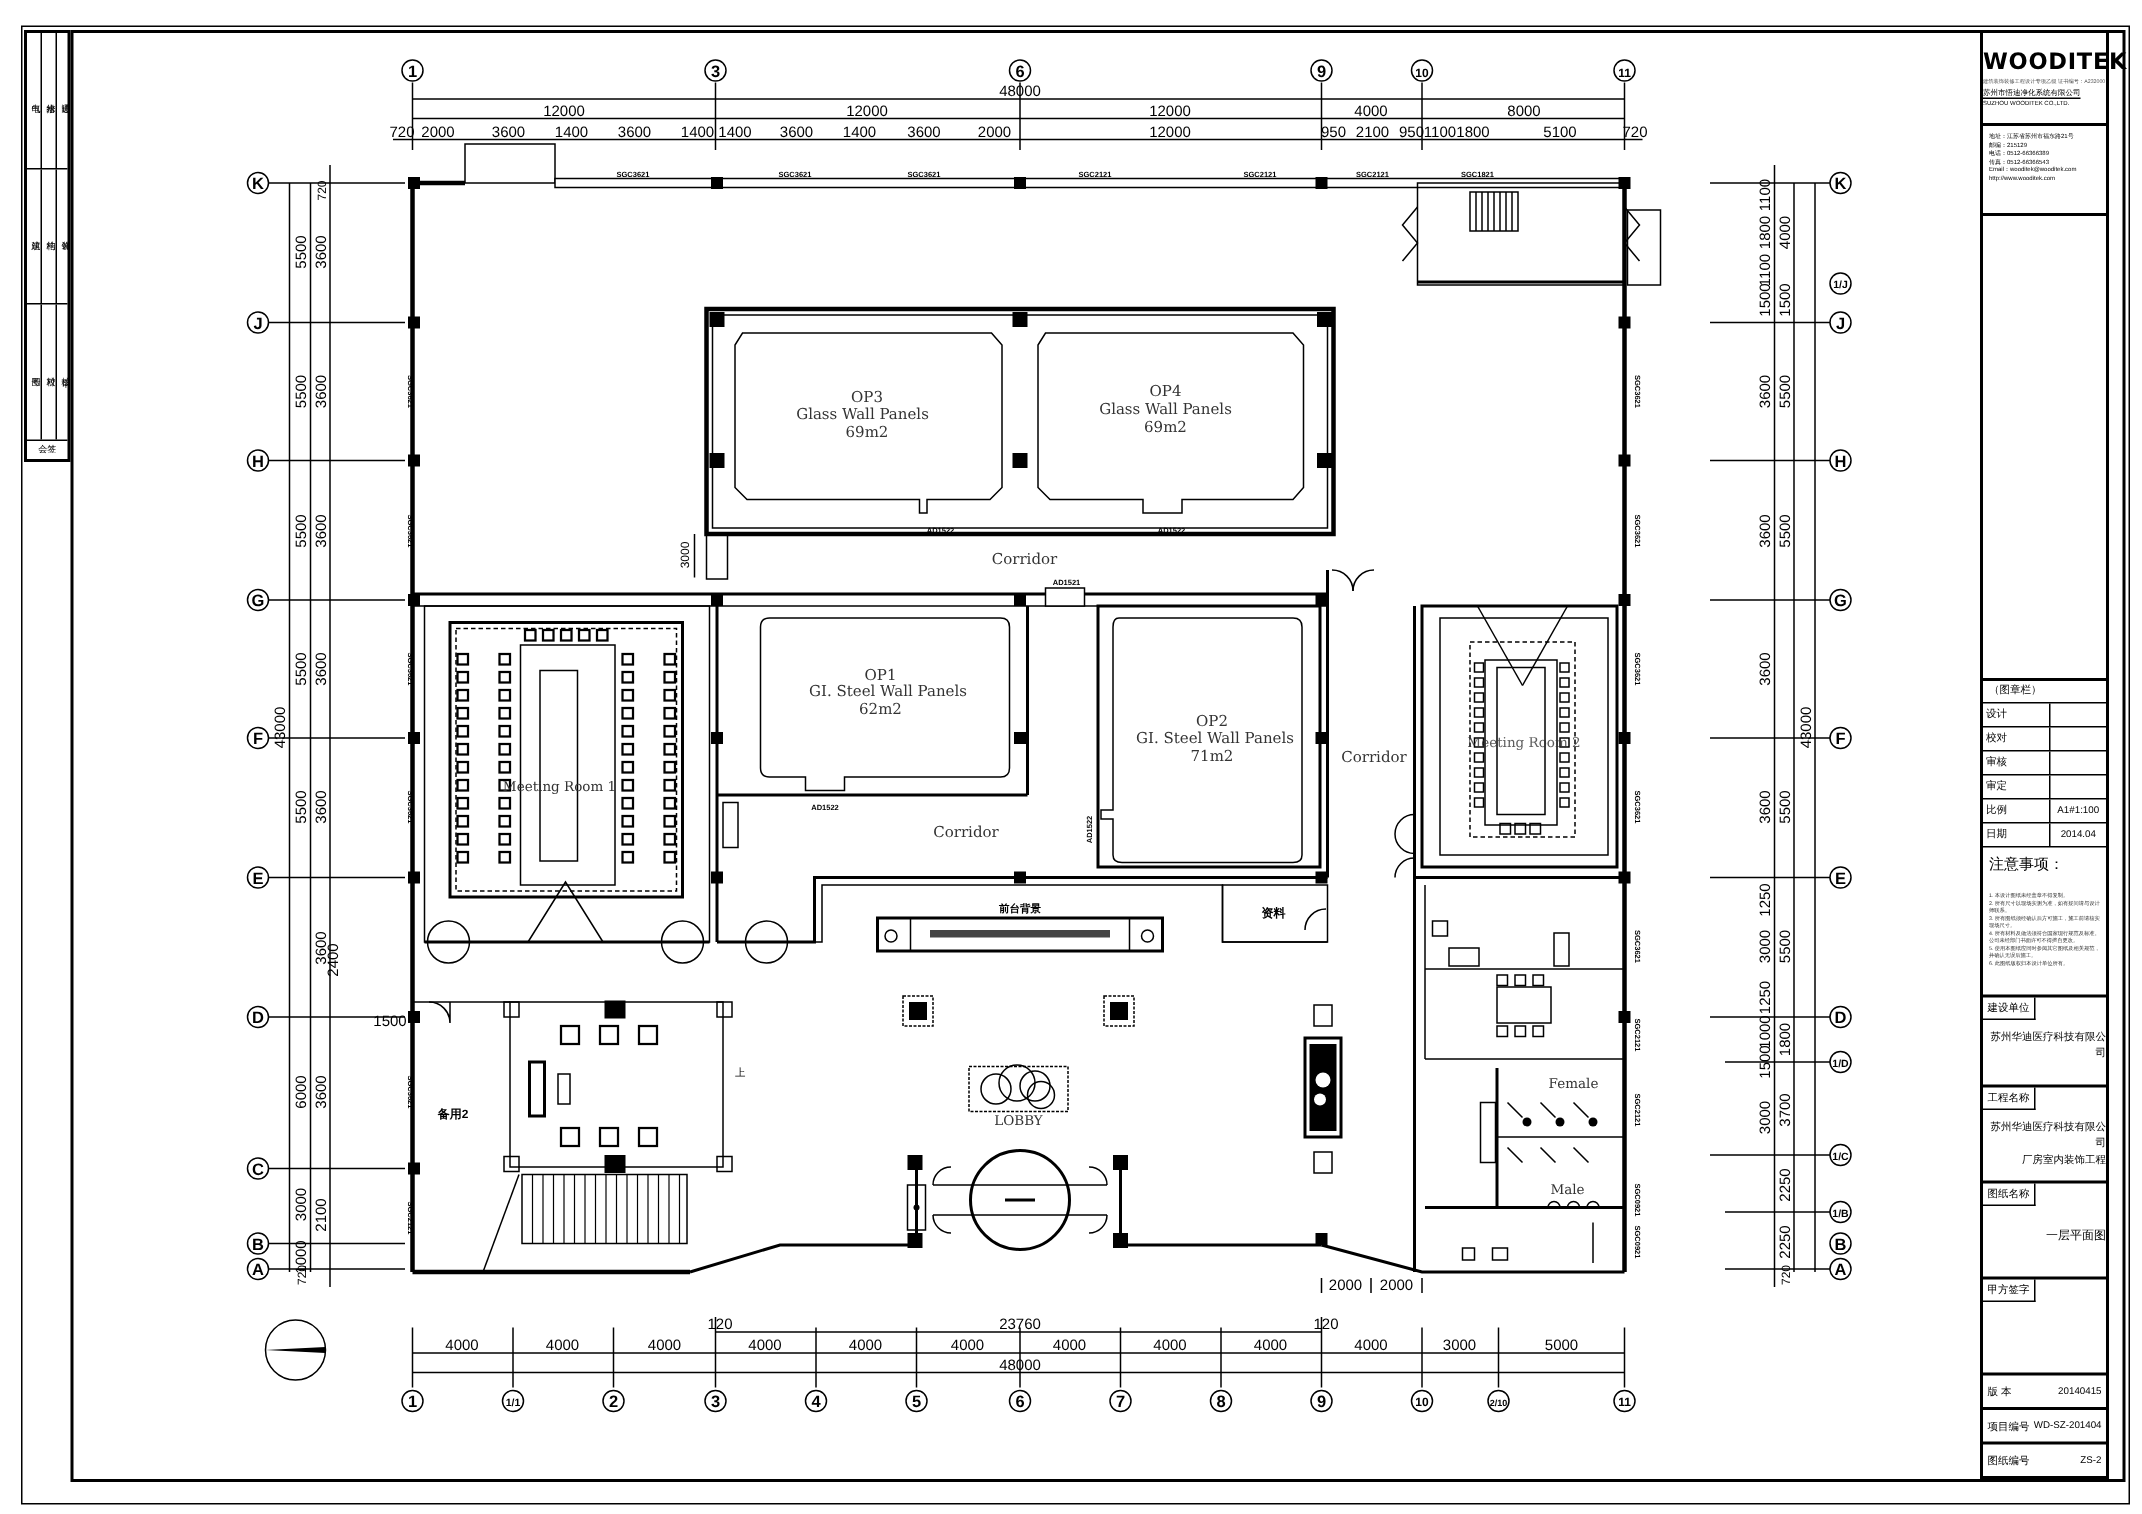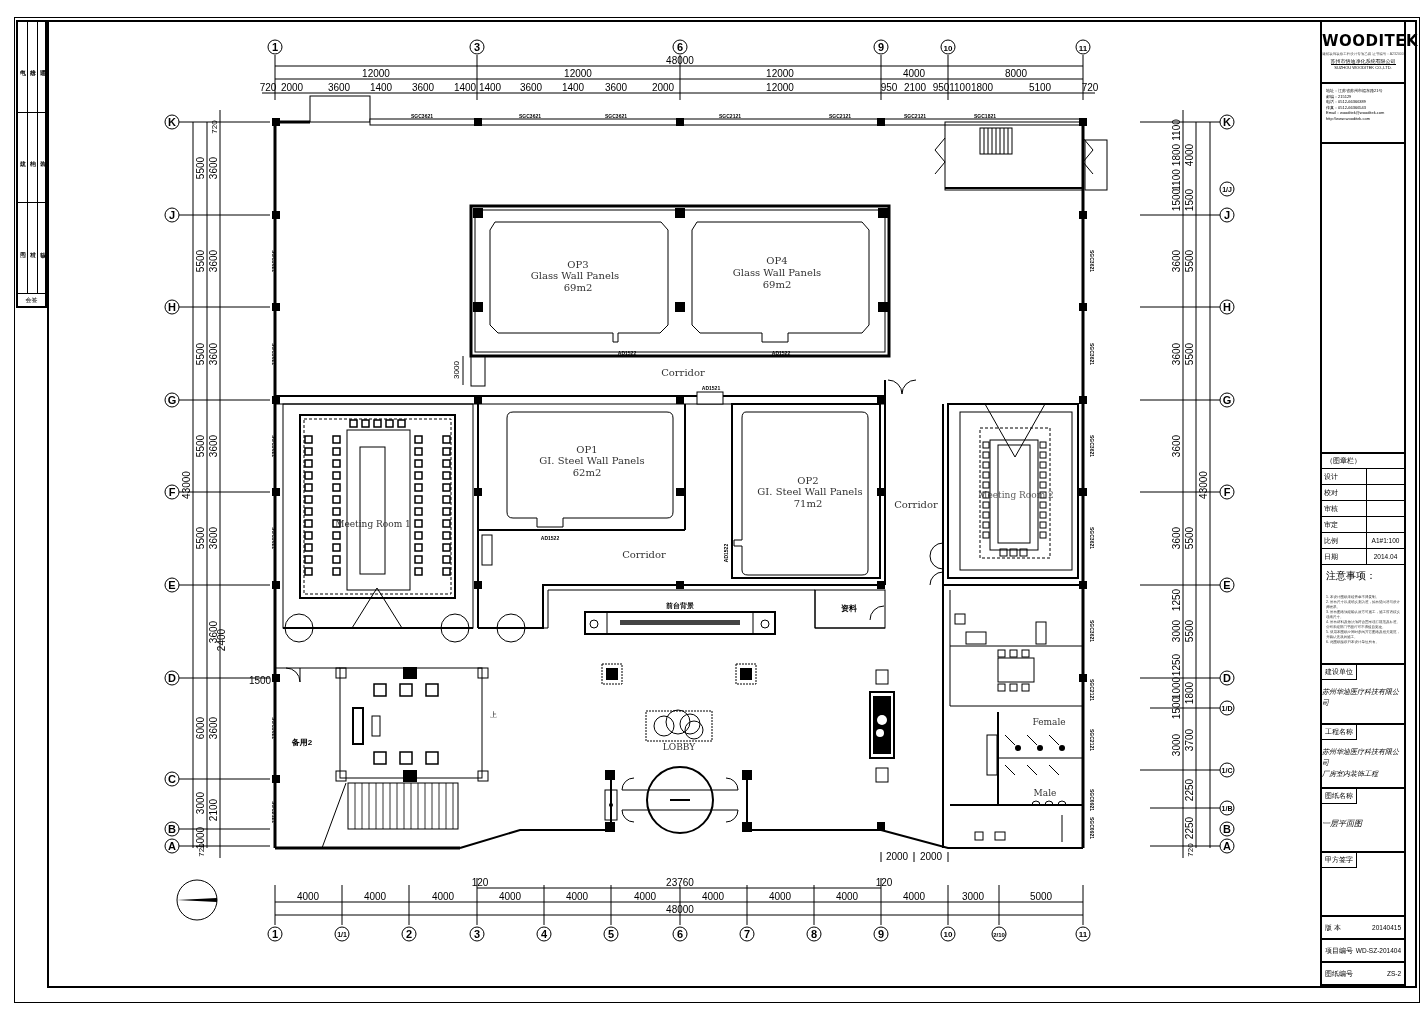--- a/index.html
+++ b/index.html
@@ -6,37 +6,37 @@
   body{width:1428px;height:1009px;position:relative;overflow:hidden;font-family:"Liberation Sans",sans-serif;color:#000;}
   .frame-outer{position:absolute;left:14px;top:17px;width:1406px;height:986px;border:1px solid #000;box-sizing:border-box;}
   .frame-inner{position:absolute;left:47px;top:20px;width:1370px;height:968px;border:2px solid #000;box-sizing:border-box;}
   .strip{position:absolute;left:16px;top:20px;width:31px;height:288px;border:2px solid #000;box-sizing:border-box;display:flex;flex-direction:column;}
   .strip-group{flex:1;display:flex;border-bottom:1px solid #000;}
   .strip-col{flex:1;border-right:1px solid #000;display:flex;align-items:flex-end;justify-content:center;font-size:6px;writing-mode:vertical-rl;padding-bottom:3px;}
   .strip-col:last-child{border-right:none;}
   .strip-foot{height:12px;font-size:6px;text-align:center;line-height:12px;}
   .plan{position:absolute;left:0;top:0;}
   .tb{position:absolute;left:1320px;top:20px;width:86px;height:966px;border:2px solid #000;box-sizing:border-box;display:flex;flex-direction:column;font-size:7px;}
-  .tb-logo{height:60px;border-bottom:2px solid #000;text-align:center;}
+  .tb-logo{height:60px;border-bottom:2px solid #000;}
   .tb-logo .brand{font-family:"DejaVu Sans",sans-serif;font-weight:bold;font-size:15px;letter-spacing:0.5px;margin-top:10px;}
   .tb-logo .small{font-size:3.5px;color:#555;margin-top:2px;}
   .tb-logo .cn{font-size:5px;margin-top:2px;border-bottom:1px solid #000;display:inline-block;}
   .tb-logo .en{font-size:4px;}
   .tb-addr{height:50px;border-bottom:2px solid #000;padding:4px 4px;font-size:4px;line-height:5.5px;}
   .tb-blank{flex:1;border-bottom:2px solid #000;}
   .tb-stamp-title{height:14px;line-height:14px;font-size:7px;padding-left:4px;border-bottom:1px solid #000;}
   .tb-row{height:15px;display:flex;border-bottom:1px solid #000;}
   .tb-row .k{width:42px;border-right:1px solid #000;font-size:7px;line-height:15px;padding-left:2px;white-space:nowrap;overflow:hidden;}
   .tb-row .v{flex:1;font-size:6.5px;line-height:15px;text-align:center;}
   .tb-notes{height:90px;border-bottom:2px solid #000;padding:4px;}
   .tb-notes .h{font-size:10px;margin-bottom:12px;}
   .tb-notes .l{font-size:3.5px;line-height:5px;color:#333;}
   .tb-sec{border-bottom:2px solid #000;position:relative;}
   .tb-sec .lab{display:inline-block;font-size:7px;padding:2px 3px;border-right:1px solid #000;border-bottom:1px solid #000;}
-  .tb-sec .val{font-size:7px;text-align:left;line-height:11px;margin-top:6px;font-style:italic;}
+  .tb-sec .val{font-size:7px;text-align:right;line-height:11px;margin-top:6px;}
   .tb-sec .val.big{font-size:8px;margin-top:14px;}
   .tb-bot{height:21px;border-bottom:2px solid #000;display:flex;align-items:center;font-size:7px;padding-left:3px;}
   .tb-bot:last-child{border-bottom:none;}
   .tb-bot .v{margin-left:auto;padding-right:3px;font-size:6.5px;}
   svg text{font-family:"Liberation Sans",sans-serif;}
   .lbl{font-family:"DejaVu Serif",serif;fill:#333;}
 </style>
 </head>
 <body>
 

